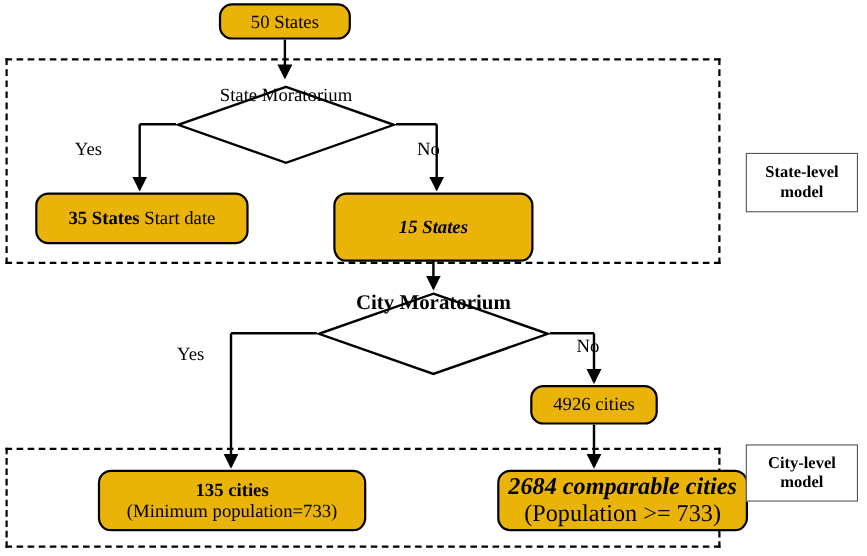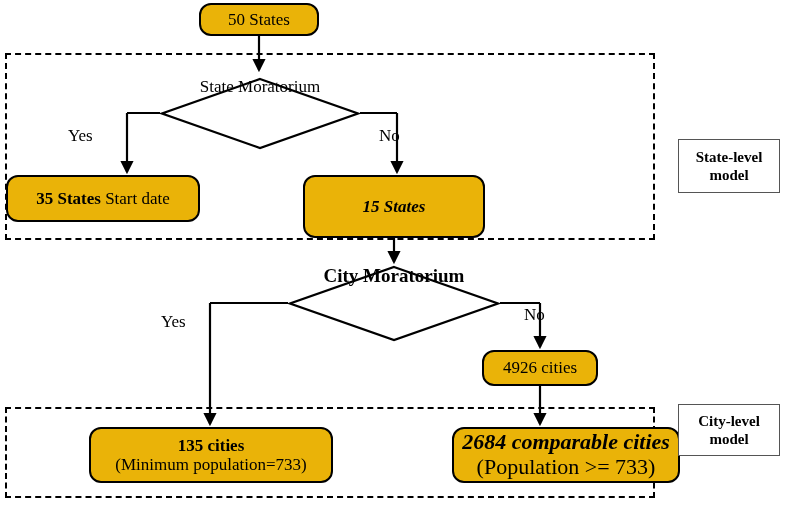--- a/index.html
+++ b/index.html
@@ -133,21 +133,21 @@
     <span class="l1 w-norm">50 States</span>
   </div>
 
   <div class="diamond" style="left:160px; top:77px; width:200px; height:73px;">
     <svg width="200" height="73" viewBox="0 0 200 73">
       <polygon points="100,2 198,36.5 100,71 2,36.5" fill="#ffffff" stroke="#000000" stroke-width="2.2"></polygon>
     </svg>
     <span class="dlabel w-norm" style="font-size:17px;">State Moratorium</span>
   </div>
 
-  <div class="node" style="left:6px; top:175px; width:194px; height:47px; font-size:17px;">
+  <div class="node" style="left:32px; top:175px; width:194px; height:47px; font-size:17px;">
     <span class="l1">
       <b>35 States</b><span>&nbsp;</span><span class="w-norm">Start date</span>
     </span>
   </div>
 
   <div class="node" style="left:303px; top:175px; width:182px; height:63px; font-size:17px;">
     <span class="l1 w-bi">15 States</span>
   </div>
 
   <div class="diamond" style="left:288px; top:265px; width:212px; height:77px;">

